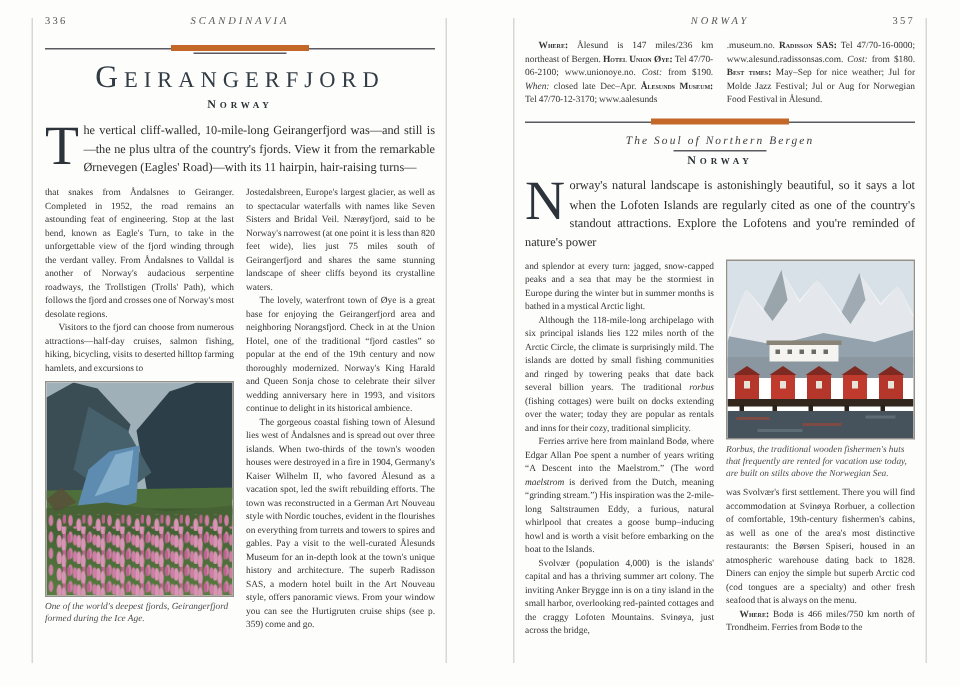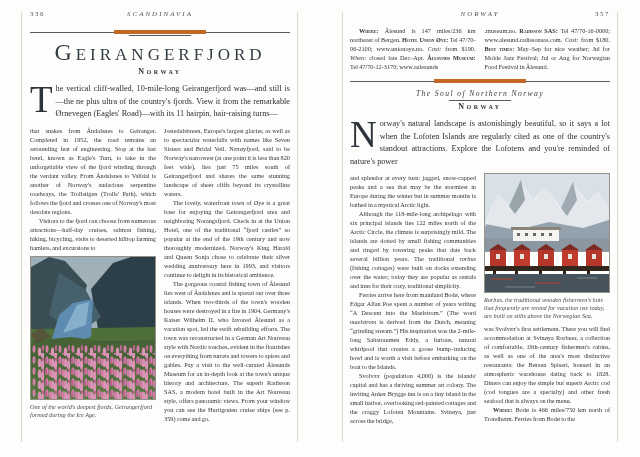--- a/index.html
+++ b/index.html
@@ -11,21 +11,21 @@
   .page-inner{padding:10px 8px 0 8px;}
   .pg-header{display:flex;justify-content:space-between;align-items:flex-end;font-size:7px;letter-spacing:1.5px;color:#56565a;gap:16px;}
   .pg-header .num{width:24px;}
   .pg-header .num.right{text-align:right;}
   .running{font-variant:small-caps;letter-spacing:2px;font-style:italic;}
   .running.it{font-style:italic;}
   .rule{position:relative;height:1px;background:#5a5a60;margin-top:14px;}
   .accent-bar{position:absolute;left:50%;transform:translateX(-50%);top:-2px;width:92px;height:4px;}
   .kicker{margin-top:7px;text-align:center;font-style:italic;font-size:7.6px;letter-spacing:1.4px;color:#3d3d41;}
   .kicker-line{width:62px;height:1px;background:#5a5a60;margin:2px auto 0;}
-  .title{margin-top:3px;text-align:center;font-variant:small-caps;font-weight:400;font-size:24px;letter-spacing:4px;color:#323c44;}
+  .title{margin-top:3px;text-align:center;font-variant:small-caps;font-weight:400;font-size:21px;letter-spacing:4px;color:#323c44;}
   .subtitle{margin-top:1px;text-align:center;font-variant:small-caps;font-weight:bold;font-size:8px;letter-spacing:2.6px;color:#2e3338;}
   .intro{margin:7px 0 0;font-size:8.2px;line-height:12.6px;text-align:justify;color:#2d2d2f;}
   .dropcap{float:left;font-size:37px;line-height:30px;padding:2px 3px 0 0;color:#2d333a;}
   .columns{display:flex;gap:8px;margin-top:5px;}
   .col{flex:1;min-width:0;font-size:6.25px;line-height:9px;text-align:justify;color:#333336;word-spacing:-0.3px;}
   .col p{margin:0;}
   .col p + p{text-indent:9px;}
   .info{display:flex;gap:9px;margin-top:8px;}
   .info-col{flex:1;min-width:0;font-size:6.25px;line-height:9px;text-align:justify;color:#333336;word-spacing:-0.3px;}
   .info-col p{margin:0;}
@@ -125,21 +125,21 @@
       </div>
       <div class="info-col">
         <p><span>.museum.no. </span><span class="seg-b">Radisson SAS:</span><span> Tel 47/70-16-0000; www.alesund.radissonsas.com. </span><span class="seg-i">Cost:</span><span> from $180. </span><span class="seg-b">Best times:</span><span> May–Sep for nice weather; Jul for Molde Jazz Festival; Jul or Aug for Norwegian Food Festival in Ålesund.</span></p>
       </div>
     </div>
 
     <div class="rule" style="margin-top:10px">
       <div class="accent-bar" style="background: rgb(196, 104, 42);"></div>
     </div>
 
-    <div class="kicker">The Soul of Northern Norway</div>
+    <div class="kicker">The Soul of Northern Bergen</div>
     <div class="kicker-line"></div>
 
     <div class="subtitle">Norway</div>
 
     <p class="intro">
       <span class="dropcap">N</span><span>orway's natural landscape is astonishingly beautiful, so it says a lot when the Lofoten Islands are regularly cited as one of the country's standout attractions. Explore the Lofotens and you're reminded of nature's power</span>
     </p>
 
     <div class="columns">
       <div class="col">

